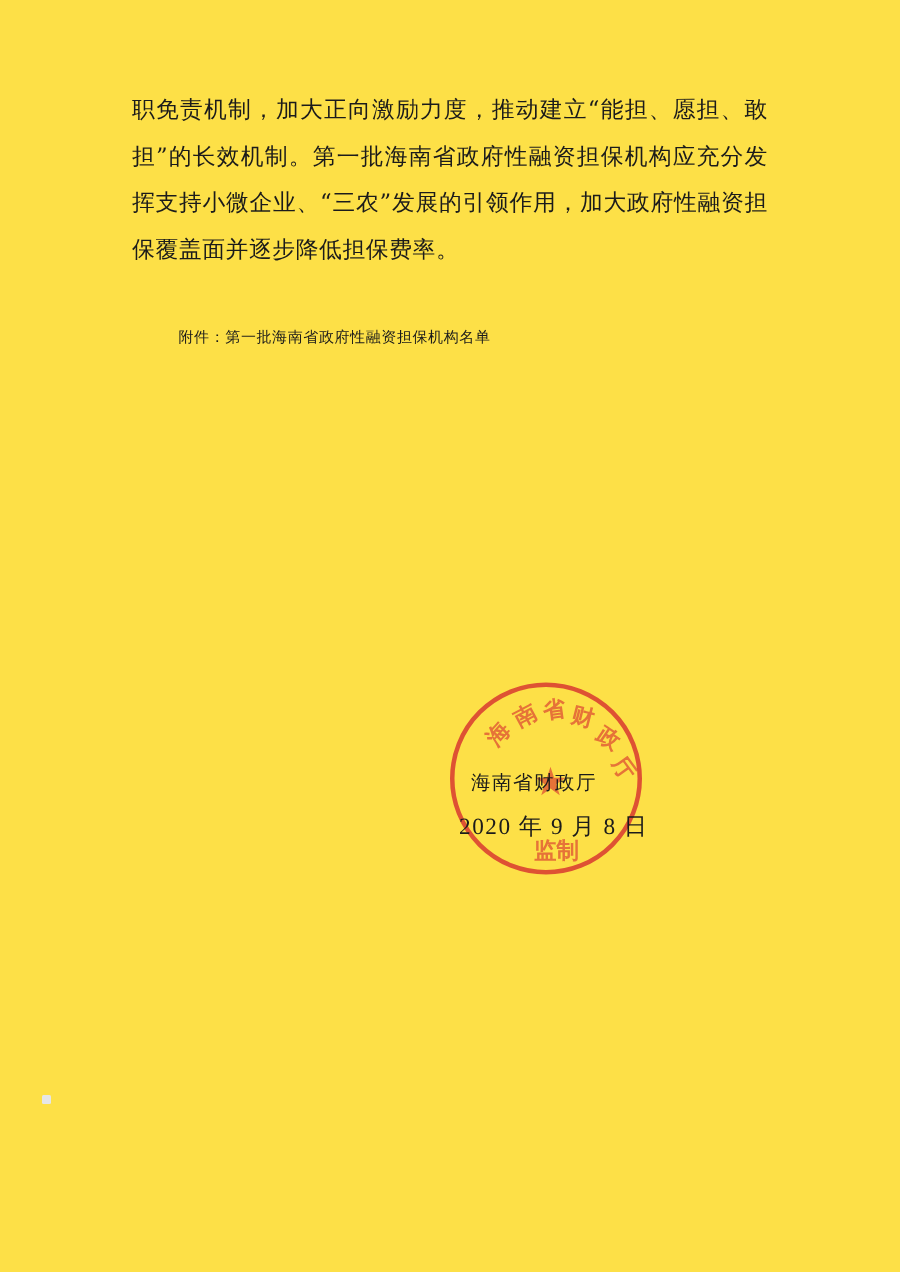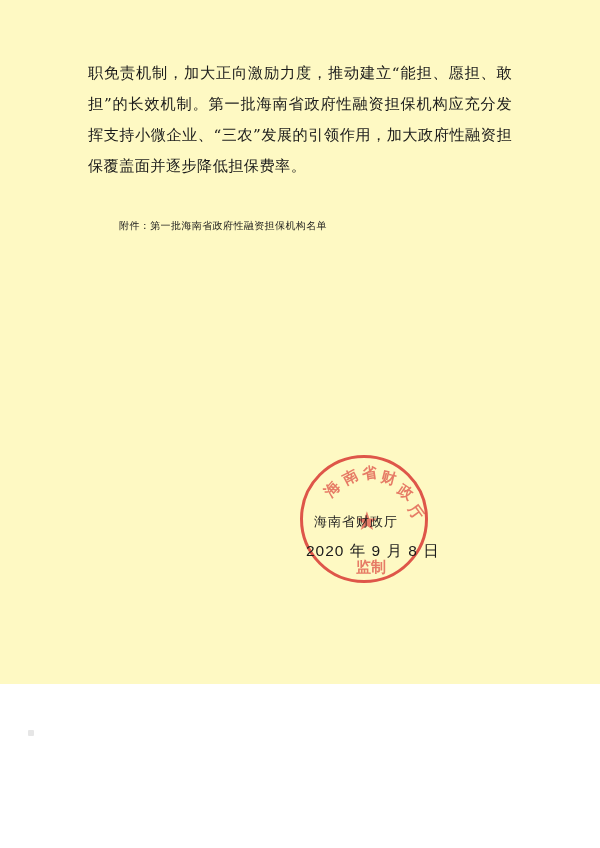--- a/index.html
+++ b/index.html
@@ -9,22 +9,22 @@
   body {
     width: 600px;
     height: 848px;
     background: #ffffff;
     font-family: "Liberation Serif", serif;
     overflow: hidden;
   }
   .page {
     position: relative;
     width: 600px;
-    height: 684px;
-    background: #fef9c3;
+    height: 848px;
+    background: #fde047;
     box-sizing: border-box;
   }
   .doc-body {
     position: absolute;
     left: 88px;
     top: 58px;
     width: 424px;
   }
   .para {
     font-family: "DejaVu Serif", "Liberation Serif", serif;
@@ -104,21 +104,21 @@
     font-family: "DejaVu Serif", "Liberation Serif", serif;
     font-size: 13px;
     letter-spacing: 1px;
     color: #1b1b1b;
     white-space: nowrap;
   }
   .sign-date {
     position: absolute;
     left: 6px;
     top: 86px;
-    font-family: Liberation Sans, sans-serif;
+    font-family: Liberation Serif, serif;
     font-size: 15.5px;
     letter-spacing: 1px;
     color: #1b1b1b;
     white-space: nowrap;
   }
   .page-edge-mark {
     position: absolute;
     left: 28px;
     top: 730px;
     width: 6px;

